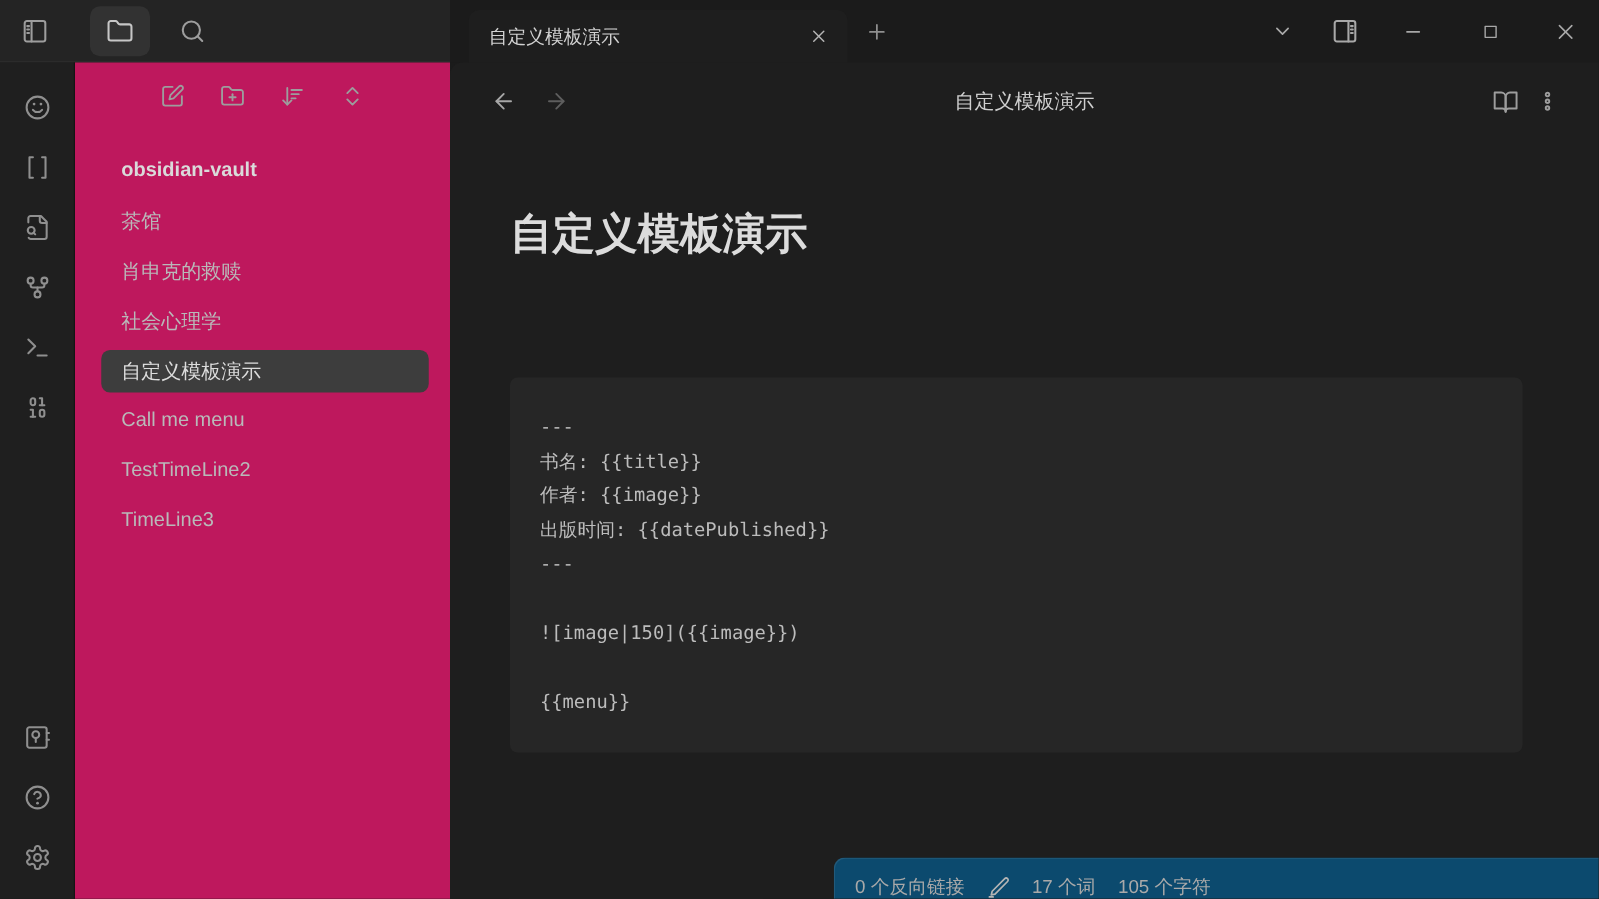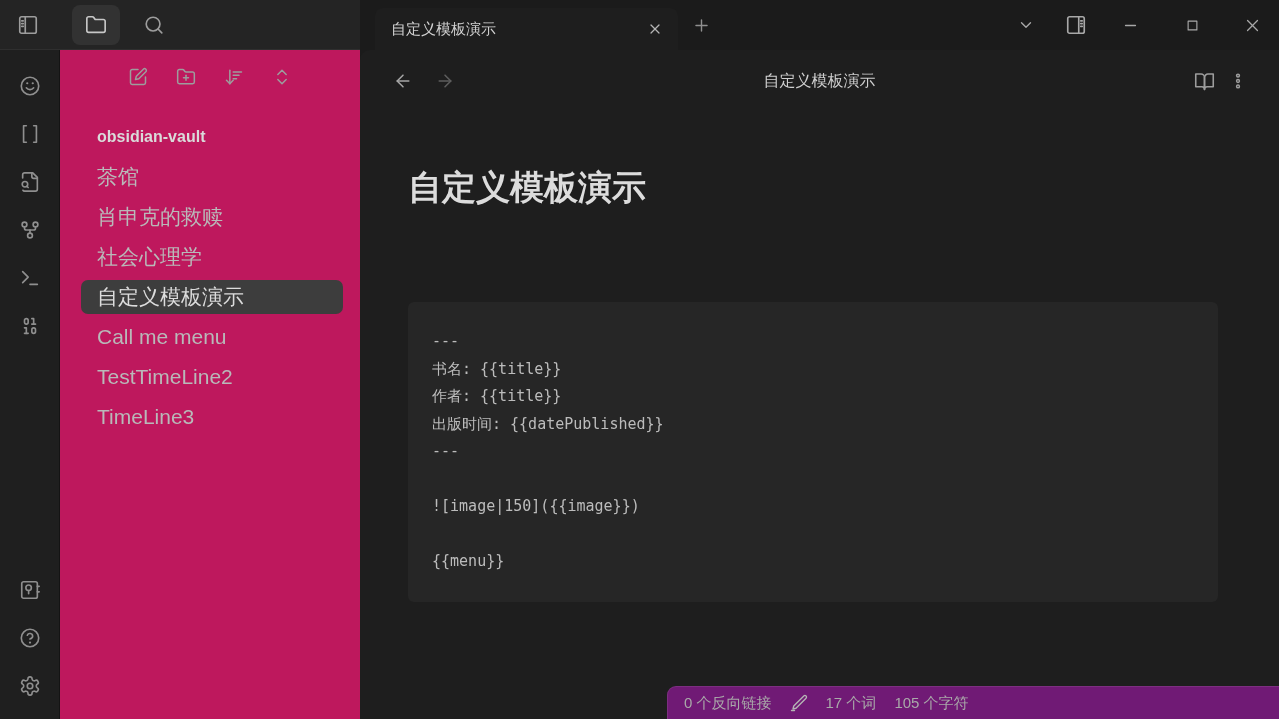--- a/index.html
+++ b/index.html
@@ -33,21 +33,21 @@
     border-right:1px solid rgba(0,0,0,0.35); display:flex; flex-direction:column; align-items:center; padding:12px 0 9px 0; }
   .ribbon-icon { width:48px; height:48px; display:flex; align-items:center; justify-content:center; color:#8f8f8f; cursor:pointer; border-radius:6px; }
   .ribbon-spacer { flex:1; }
 
   
   #sidebar { position:absolute; left:60px; top:50px; width:300px; height:669px; background:#be185d; }
   .side-toolbar { height:54px; display:flex; align-items:center; justify-content:center; gap:14px; }
   .side-tool { width:34px; height:34px; display:flex; align-items:center; justify-content:center; color:#9d9d9d; border-radius:6px; cursor:pointer; }
   .tree { padding:16px 17px 0 21px; }
   .tree-item { height:34px; margin-bottom:6px; display:flex; align-items:center; padding-left:16px;
-    border-radius:7px; font-size:21px; color:#b9b9b9; cursor:pointer; white-space:nowrap; }
+    border-radius:7px; font-size:16px; color:#b9b9b9; cursor:pointer; white-space:nowrap; }
   .tree-item.vault { font-weight:700; font-size:16px; color:#dadada; }
   .tree-item.selected { background:#3d3d3d; color:#dcdcdc; }
 
   
   #main { position:absolute; left:360px; top:50px; width:919px; height:669px; background:#1e1e1e;
     border-top-left-radius:10px; }
   .view-header { position:relative; height:62px; display:flex; align-items:center; padding:0 24px 0 28px; }
   .nav-btn { width:30px; height:30px; display:flex; align-items:center; justify-content:center; border-radius:6px; cursor:pointer; }
   .nav-back { color:#a7a7a7; margin-right:12px; }
   .nav-fwd  { color:#5e5e5e; }
@@ -55,23 +55,23 @@
   .vh-spacer { flex:1; }
   .vh-btn { width:34px; height:34px; display:flex; align-items:center; justify-content:center; color:#9d9d9d; border-radius:6px; cursor:pointer; }
 
   .note-body { padding:53px 61px 0 48px; }
   .inline-title { font-size:34px; line-height:44px; font-weight:700; color:#dcdcdc; cursor:text; }
   .code-block { margin-top:93px; background:#262626; border-radius:6px; padding:26px 24px; cursor:text; }
   .code-line { font-family:"DejaVu Sans Mono", monospace; font-size:15px; line-height:27.5px; min-height:27.5px;
     color:#bcbcbc; white-space:pre; }
 
   
-  #statusbar { position:absolute; right:0; bottom:0; left:667px; height:33px; background:#701a75;
+  #statusbar { position:absolute; right:0; bottom:0; left:667px; height:33px; background:#0c4a6e;
     border-top:1px solid rgba(255,255,255,0.09); border-left:1px solid rgba(255,255,255,0.09);
-    border-top-left-radius:9px; display:flex; align-items:center; padding-left:16px; gap:18px;
+    border-top-left-radius:9px; display:flex; align-items:flex-end; padding-left:16px; gap:18px;
     font-size:15px; color:#a9a9a9; }
   .sb-item { white-space:nowrap; }
   .sb-icon { width:18px; height:18px; color:#b5b5b5; display:flex; align-items:center; justify-content:center; cursor:pointer; }
 </style>
 </head>
 <body>
 
 <div id="titlebar-left">
   <div class="tl-icon">
     <svg width="22" height="22" viewBox="0 0 24 24">
@@ -291,21 +291,21 @@
           <circle cx="12" cy="18.5" r="1.7"></circle>
         </svg>
     </div>
   </div>
 
   <div class="note-body">
     <h1 class="inline-title">自定义模板演示</h1>
     <div class="code-block">
       <div class="code-line">---</div>
       <div class="code-line">书名: {{title}}</div>
-      <div class="code-line">作者: {{title}}</div>
+      <div class="code-line">作者: {{image}}</div>
       <div class="code-line">出版时间: {{datePublished}}</div>
       <div class="code-line">---</div>
       <div class="code-line"></div>
       <div class="code-line">![image|150]({{image}})</div>
       <div class="code-line"></div>
       <div class="code-line">{{menu}}</div>
     </div>
   </div>
 </div>
 

